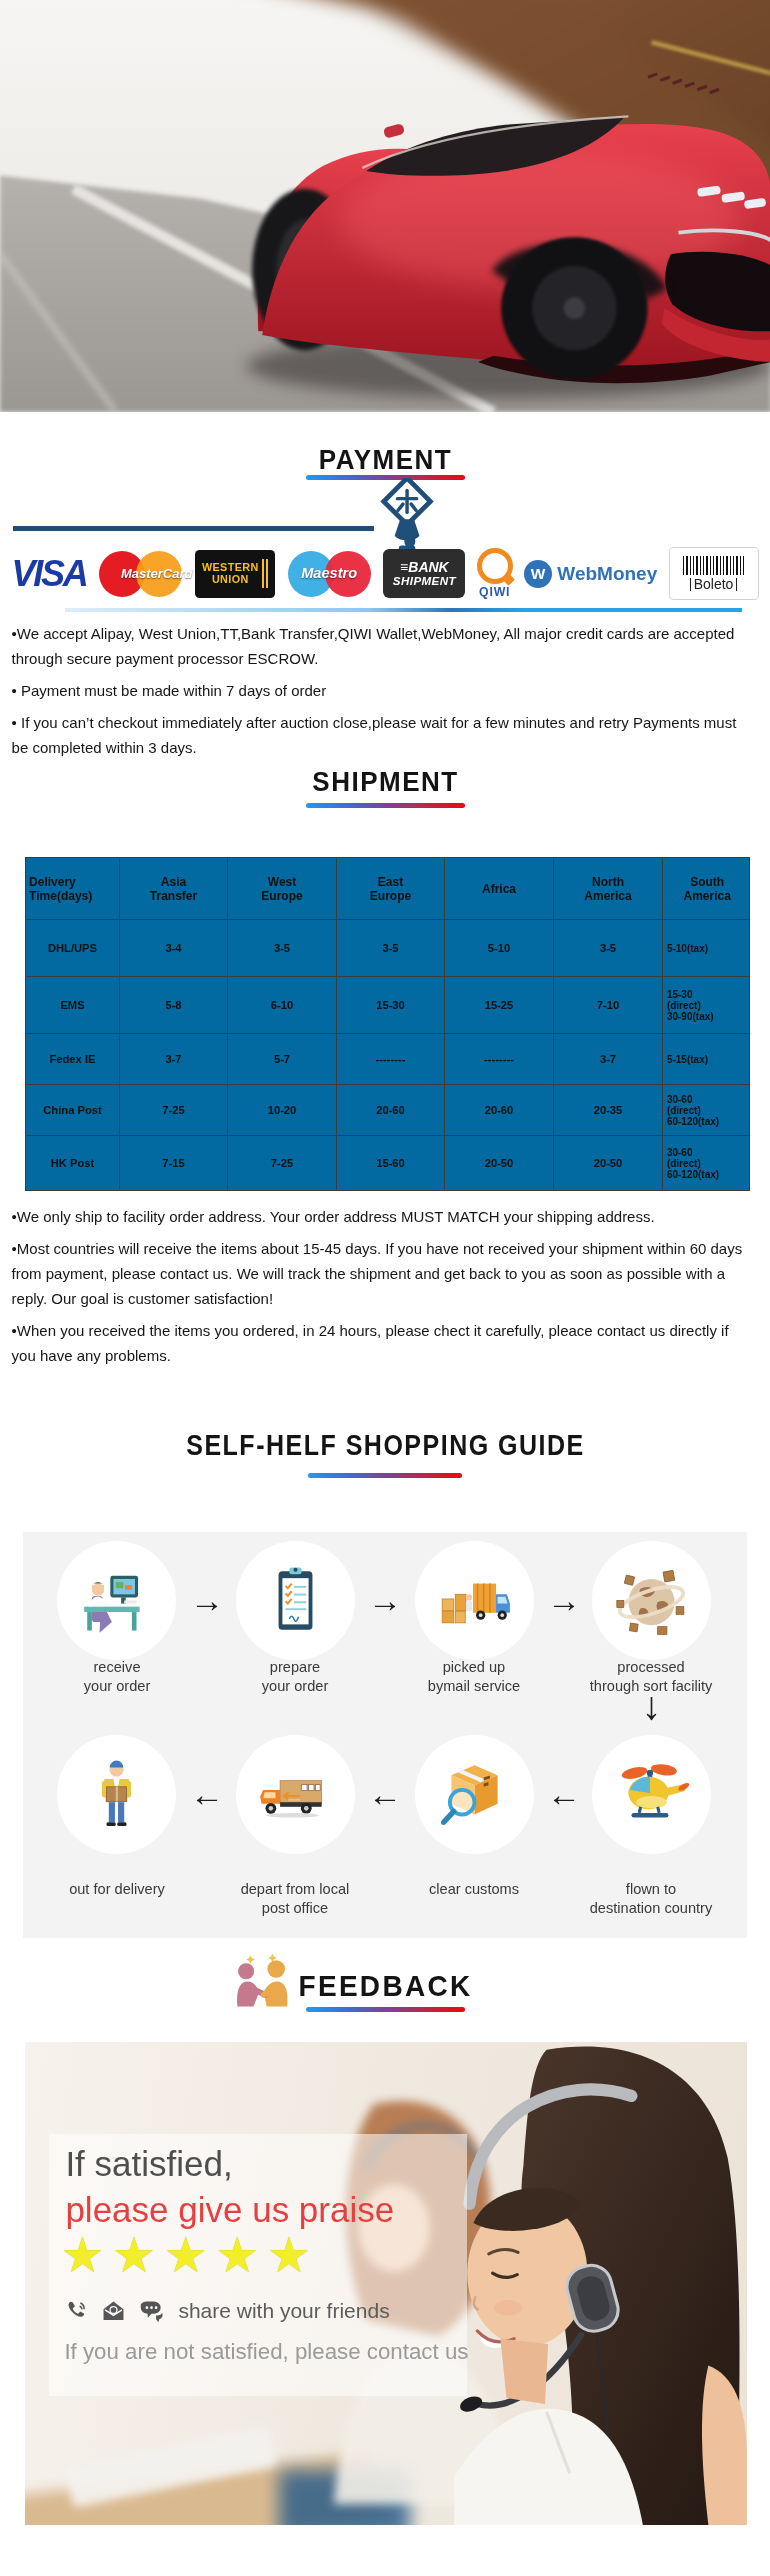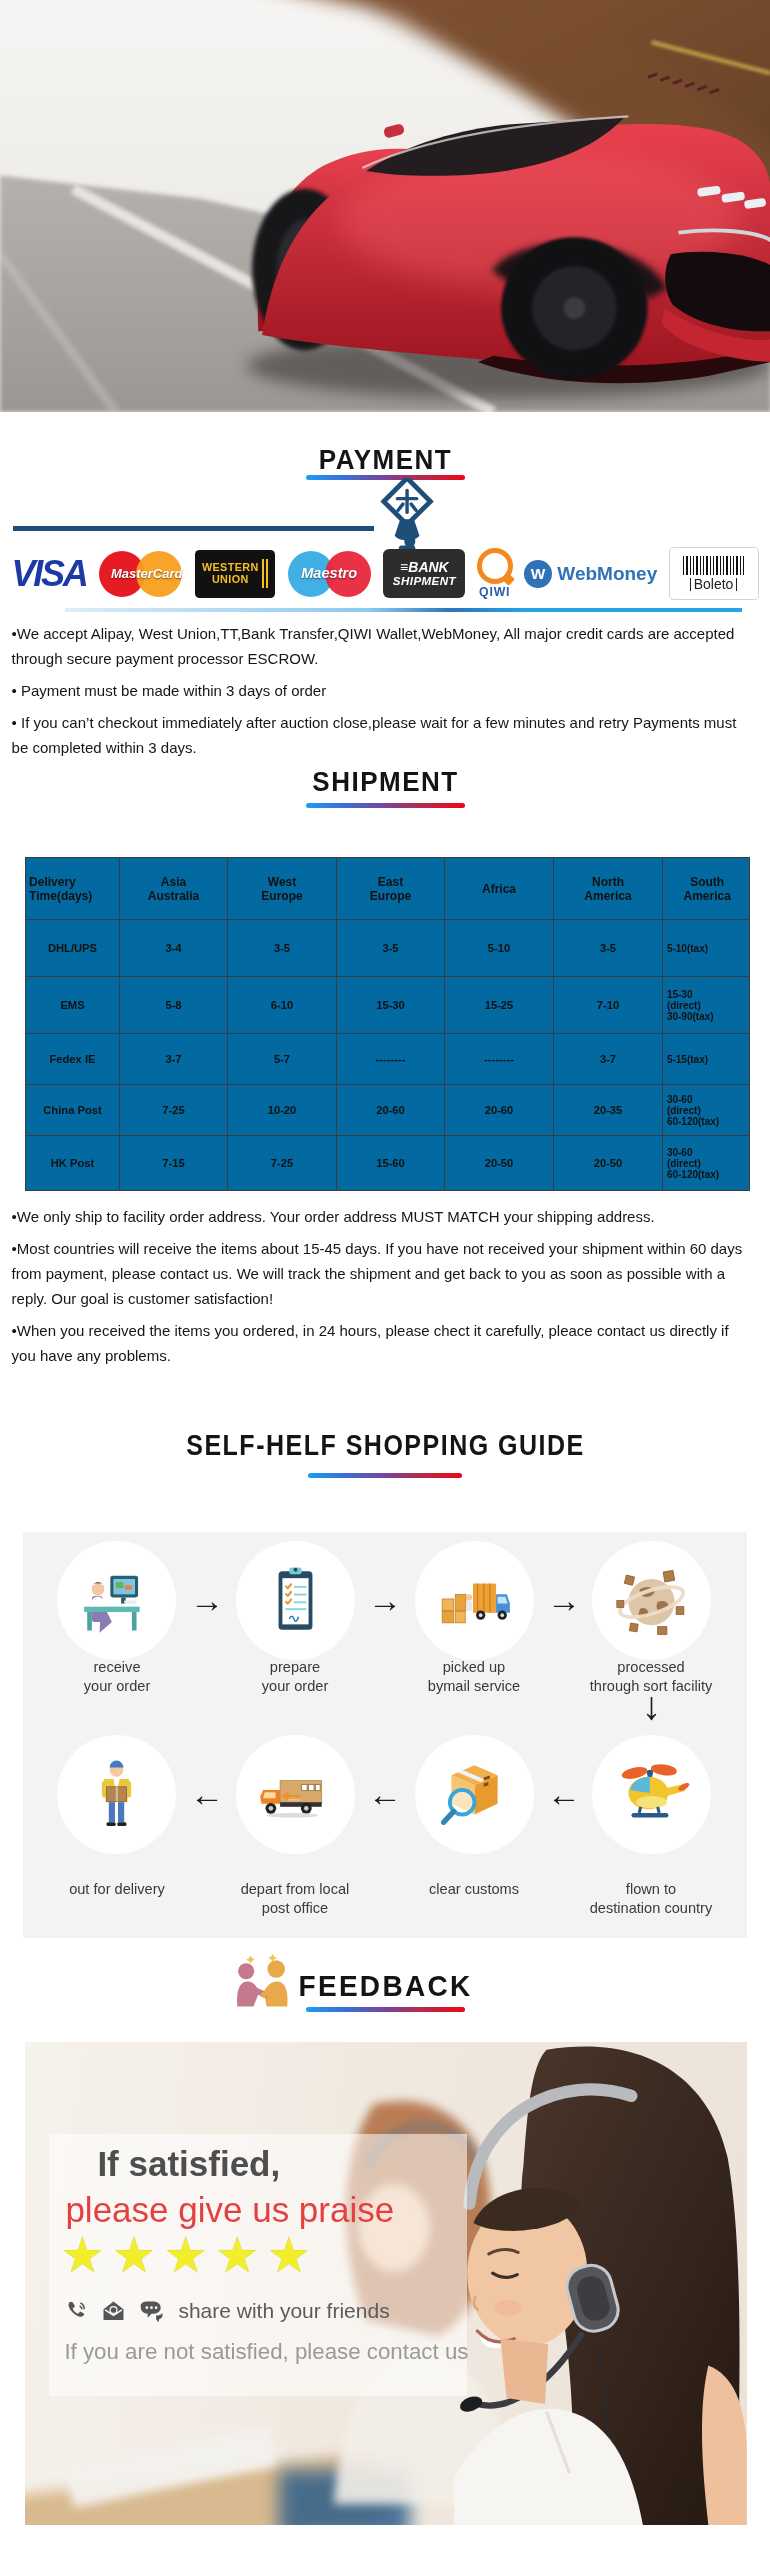--- a/index.html
+++ b/index.html
@@ -21,21 +21,21 @@
 
   
   #navy-line{position:absolute;left:13px;top:526px;width:361px;height:5.4px;background:#1f4e79;}
   #seal{position:absolute;left:374px;top:478px;}
   #pay-icons{position:absolute;left:11.6px;top:546px;width:747px;height:55px;
              display:flex;align-items:center;justify-content:space-between;}
   .visa{font-size:36px;font-weight:900;font-style:italic;color:#1b3aa5;letter-spacing:-2.3px;}
   .mc{position:relative;width:86px;height:49px;}
   .mc .c1{position:absolute;left:1.5px;top:1.5px;width:46px;height:46px;border-radius:50%;background:#e61c24;}
   .mc .c2{position:absolute;right:1.5px;top:1.5px;width:46px;height:46px;border-radius:50%;background:#f79e1b;opacity:.94;}
-  .mc .t{position:absolute;left:6px;top:17px;width:86px;text-align:center;color:#fff;
+  .mc .t{position:absolute;left:16px;top:17px;width:86px;text-align:center;color:#fff;
          font-weight:700;font-style:italic;font-size:13px;text-shadow:0 0.8px 1.5px rgba(0,0,0,.5);}
   .wu{width:80px;height:48px;background:#111;border-radius:4.6px;display:flex;align-items:center;justify-content:center;gap:3.1px;}
   .wu .txt{color:#f7c020;font-weight:700;font-size:10.8px;line-height:11.6px;text-align:center;letter-spacing:0.4px;}
   .wu .bars{display:flex;gap:1.5px;}
   .wu .bars i{display:block;width:2.3px;height:29px;background:#f7c020;}
   .maestro{position:relative;width:86px;height:49px;}
   .maestro .c1{position:absolute;left:1.5px;top:1.5px;width:46px;height:46px;border-radius:50%;background:#41b0e5;}
   .maestro .c2{position:absolute;right:1.5px;top:1.5px;width:46px;height:46px;border-radius:50%;background:#e8273c;opacity:.95;}
   .maestro .t{position:absolute;left:0;top:16px;width:86px;text-align:center;color:#fff;
               font-weight:700;font-style:italic;font-size:14.6px;text-shadow:0 0.8px 1.5px rgba(0,0,0,.5);}
@@ -91,21 +91,21 @@
   #fb-icon{position:absolute;left:230px;top:1953px;}
   #banner{position:absolute;left:25.4px;top:2042px;width:722px;height:483px;overflow:hidden;
           background:linear-gradient(100deg,#f6f2ec 0%,#f0e9e0 45%,#ece3d7 100%);}
   #banner .blur-item{position:absolute;}
   #lwoman{filter:blur(4.6px);opacity:.9;}
   .kb{left:42px;top:405px;width:208px;height:40px;background:#f4f2ee;border-radius:6.2px;
       transform:rotate(-12deg);filter:blur(4.6px);opacity:.95;}
   .desk{left:-15.4px;top:432px;width:370px;height:69px;background:#d9b98f;transform:rotate(-7deg);filter:blur(7px);}
   .jeans{left:254px;top:428px;width:131px;height:69px;background:#2e5f8a;filter:blur(9.2px);opacity:.85;}
   #overlay-box{position:absolute;left:24px;top:92px;width:418px;height:262px;background:rgba(255,255,255,.55);}
-  #fb-line1{position:absolute;left:40px;top:102px;font-size:35px;font-weight:700;color:#4e4e4e;margin-left:32px;}
+  #fb-line1{position:absolute;left:40px;top:102px;font-size:35px;font-weight:400;color:#4e4e4e;}
   #fb-line2{position:absolute;left:40px;top:148px;font-size:35px;font-weight:500;color:#e54040;}
   #fb-stars{position:absolute;left:35px;top:185px;font-size:49px;letter-spacing:7.7px;color:#f2ee2a;
             text-shadow:0 0 0.8px #b8b12a;}
   #fb-share{position:absolute;left:40px;top:257px;display:flex;align-items:center;gap:14px;}
   #fb-share .txt{font-size:21px;color:#5c5c5c;}
   #fb-unsat{position:absolute;left:39px;top:297px;font-size:22.3px;color:#9a9a9a;}
 </style>
 </head>
 <body>
 
@@ -243,21 +243,21 @@
     </div>
     <div class="boleto">
       <div class="bar"></div>
       <div class="t">Boleto</div>
     </div>
   </div>
   <div id="thin-blue"></div>
 
   <div class="notes" id="payment-notes">
     <p>•We accept Alipay, West Union,TT,Bank Transfer,QIWI Wallet,WebMoney, All major credit cards are accepted through secure payment processor ESCROW.</p>
-    <p>• Payment must be made within 3 days of order</p>
+    <p>• Payment must be made within 7 days of order</p>
     <p>• If you can’t checkout immediately after auction close,please wait for a few minutes and retry Payments must be completed within 3 days.</p>
   </div>
 
   <h2 class="sec-title" id="shipment-title">SHIPMENT</h2>
   <div class="grad-line" style="top:803px"></div>
 
   <table id="ship">
     <colgroup>
       <col style="width:94px">
         <col style="width:108px">
@@ -265,21 +265,21 @@
       <col style="width:108px">
         <col style="width:109px">
         <col style="width:109px">
         <col style="width:87px">
     </colgroup>
     <tbody>
         <tr class="hdr">
       <td>Delivery
 Time(days)</td>
       <td>Asia
-Australia</td>
+Transfer</td>
       <td>West
 Europe</td>
       <td>East
 Europe</td>
       <td>Africa</td>
       <td>North
 America</td>
       <td>South
 America</td>
     </tr>

